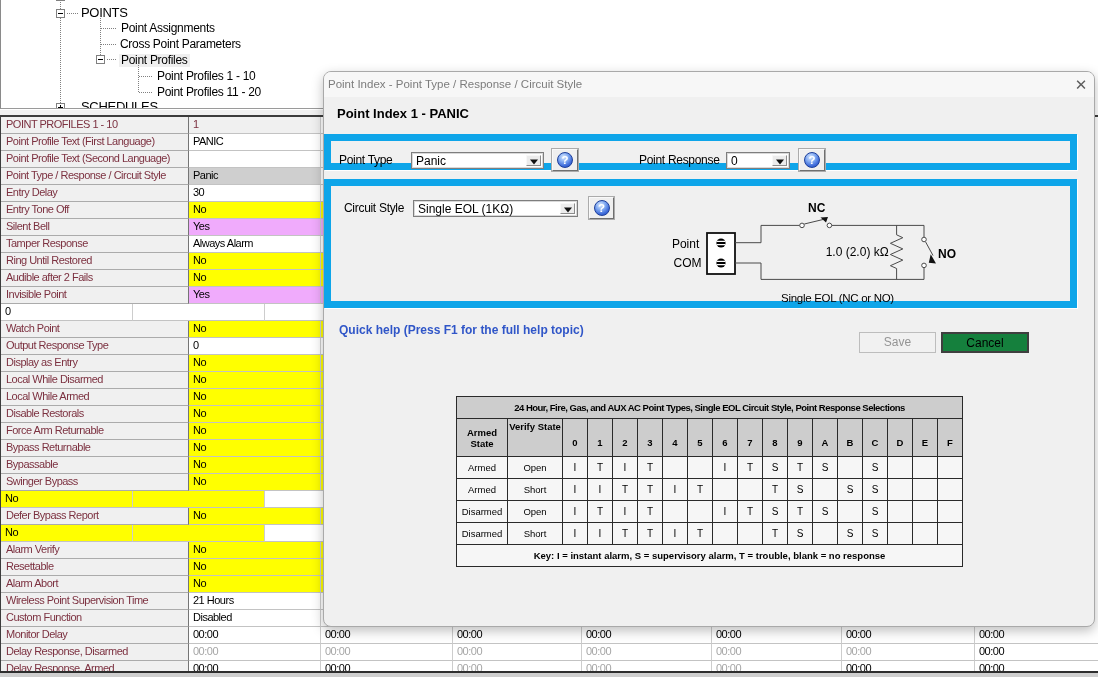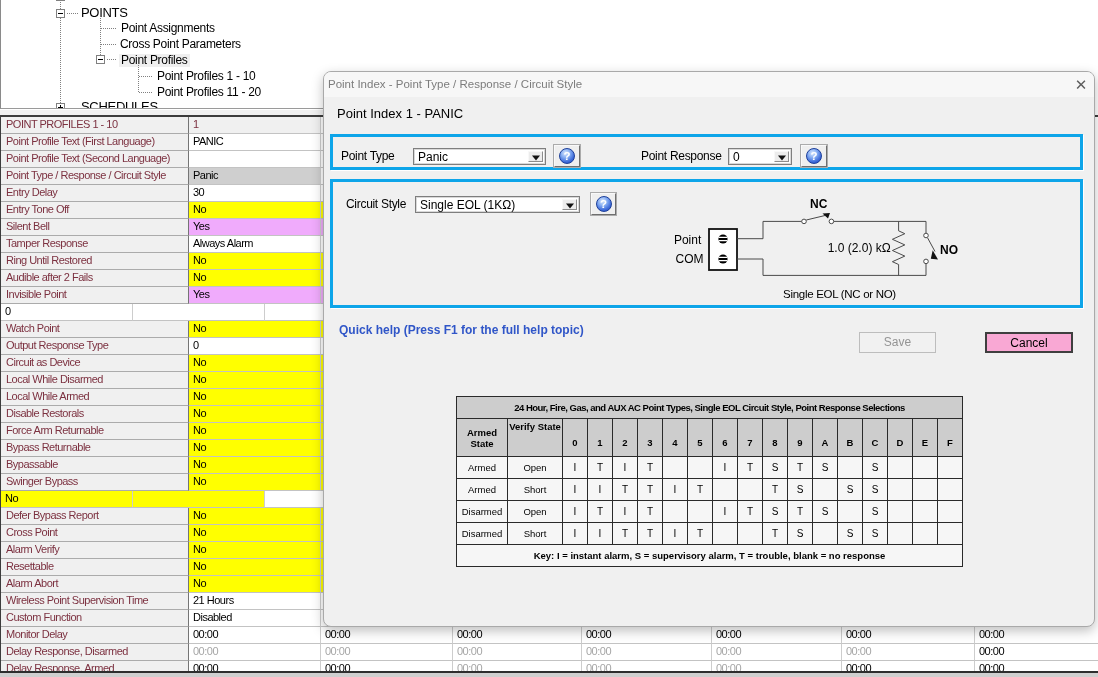--- a/index.html
+++ b/index.html
@@ -33,42 +33,42 @@
 #gridbottom { position:absolute; left:0; top:671px; width:1098px; height:6px;
   background:#cfcfcf; border-top:2px solid #2e2e2e; }
 
 
 #dlg { position:absolute; left:323px; top:71px; width:772px; height:556px; background:#f0f0f0;
   border:1px solid #a9a9a9; border-radius:8px; box-shadow:0 4px 12px rgba(0,0,0,.25); overflow:hidden; }
 #dlgtitle { position:absolute; left:0; top:0; right:0; height:25px; background:#f7f7f7;
   color:#7c7c7c; font-size:11.5px; line-height:25px; padding-left:4px; }
 #dlgx { position:absolute; left:749px; top:0; width:16px; height:26px; color:#5d5d5d; font-size:15px;
   text-align:center; line-height:25px; }
-#dlghead { position:absolute; left:13px; top:34px; font-size:13px; font-weight:normal; color:#000; }
-.gb { position:absolute; left:6px; width:753px; border:3px solid #0ea5e9;
+#dlghead { position:absolute; left:13px; top:34px; font-size:13px; font-weight:bold; color:#000; }
+.gb { position:absolute; left:0; width:753px; border:7px solid #0ea5e9;
   box-shadow:1px 1px 0 rgba(255,255,255,.95); }
 #gb1 { top:62px; height:36px; }
 #gb2 { top:107px; height:129px; }
 .dl { position:absolute; font-size:12px; letter-spacing:-0.3px; color:#000; white-space:nowrap; }
 .combo { position:absolute; background:#fff; border:1px solid #7e7e7e;
   box-shadow:inset 0 0 0 1px #d9d9d9; font-size:12px; color:#000; }
 .combo .ct { position:absolute; left:4px; top:50%; transform:translateY(-50%); white-space:nowrap; }
 .combo .cb { position:absolute; right:2px; top:2px; bottom:2px; width:15px; background:#ececec;
   border:1px solid; border-color:#f8f8f8 #8c8c8c #8c8c8c #f8f8f8; }
 .combo .cb::before { content:""; position:absolute; left:50%; top:50%; transform:translate(-50%,-30%);
   border-left:4px solid transparent; border-right:4px solid transparent; border-top:5px solid #111; }
 .help { position:absolute; background:#efefef; border:1px solid;
   border-color:#f9f9f9 #6f6f6f #6f6f6f #f9f9f9; box-shadow:0 0 0 1px #ababab; }
 .help .q { position:absolute; left:50%; top:50%; transform:translate(-50%,-50%); width:16px; height:16px;
   border-radius:50%; background:radial-gradient(circle at 40% 30%, #dcebfe 0%, #7fa8f1 38%, #3a67d8 70%, #2850b8 100%);
   border:1px solid #1d3f9a; color:#fff; font-size:11.5px; font-weight:bold; text-align:center; line-height:15px; }
 #qh { position:absolute; left:15px; top:251px; font-size:12px; font-weight:bold; color:#3056c8; }
 .btn { position:absolute; top:260px; height:21px; font-size:12px; text-align:center; line-height:19px; }
 #bsave { left:535px; width:77px; background:#f1f1f1; border:1px solid #bdbdbd; color:#949494; }
-#bcancel { left:617px; width:88px; background:#f9a8d4; border:2px solid #3f3f3f; color:#000;margin-left:44px; }
+#bcancel { left:617px; width:88px; background:#15803d; border:2px solid #3f3f3f; color:#000; }
 
 
 #rtbl { position:absolute; left:132px; top:324px; }
 #rtbl table { border-collapse:collapse; table-layout:fixed; }
 #rtbl td { border:1px solid #2a2a2a; text-align:center; overflow:hidden; }
 #rtbl .tt { background:#cdcdcd; font-size:9.5px; font-weight:bold; height:22px; letter-spacing:-0.5px; }
 #rtbl .rh { background:#cdcdcd; font-size:9.5px; font-weight:bold; }
 #rtbl .dh { background:#f6f6f6; font-size:9.5px; }
 #rtbl .nh { background:#cdcdcd; font-size:9.5px; font-weight:bold; vertical-align:bottom; padding-bottom:8px; }
 #rtbl .as { width:51px; }
@@ -238,21 +238,21 @@
         <div class="lc">Output Response Type</div>
         <div class="c vw" style="width:132px">0</div>
         <div class="c vw" style="width:132px"></div>
         <div class="c vw" style="width:129px"></div>
         <div class="c vw" style="width:130px"></div>
         <div class="c vw" style="width:130px"></div>
         <div class="c vw" style="width:133px"></div>
         <div class="c vplain" style="width:124px"></div>
       </div>
 <div class="gr">
-        <div class="lc">Circuit as Device</div>
+        <div class="lc">Display as Entry</div>
         <div class="c vy" style="width:132px">No</div>
         <div class="c vy" style="width:132px"></div>
         <div class="c vw" style="width:129px"></div>
         <div class="c vw" style="width:130px"></div>
         <div class="c vw" style="width:130px"></div>
         <div class="c vw" style="width:133px"></div>
         <div class="c vplain" style="width:124px"></div>
       </div>
 <div class="gr">
         <div class="lc">Local While Disarmed</div>
@@ -337,21 +337,20 @@
         <div class="lc">Defer Bypass Report</div>
         <div class="c vy" style="width:132px">No</div>
         <div class="c vy" style="width:132px"></div>
         <div class="c vw" style="width:129px"></div>
         <div class="c vw" style="width:130px"></div>
         <div class="c vw" style="width:130px"></div>
         <div class="c vw" style="width:133px"></div>
         <div class="c vplain" style="width:124px"></div>
       </div>
 <div class="gr">
-        <div class="lc">Cross Point</div>
         <div class="c vy" style="width:132px">No</div>
         <div class="c vy" style="width:132px"></div>
         <div class="c vw" style="width:129px"></div>
         <div class="c vw" style="width:130px"></div>
         <div class="c vw" style="width:130px"></div>
         <div class="c vw" style="width:133px"></div>
         <div class="c vplain" style="width:124px"></div>
       </div>
 <div class="gr">
         <div class="lc">Alarm Verify</div>

